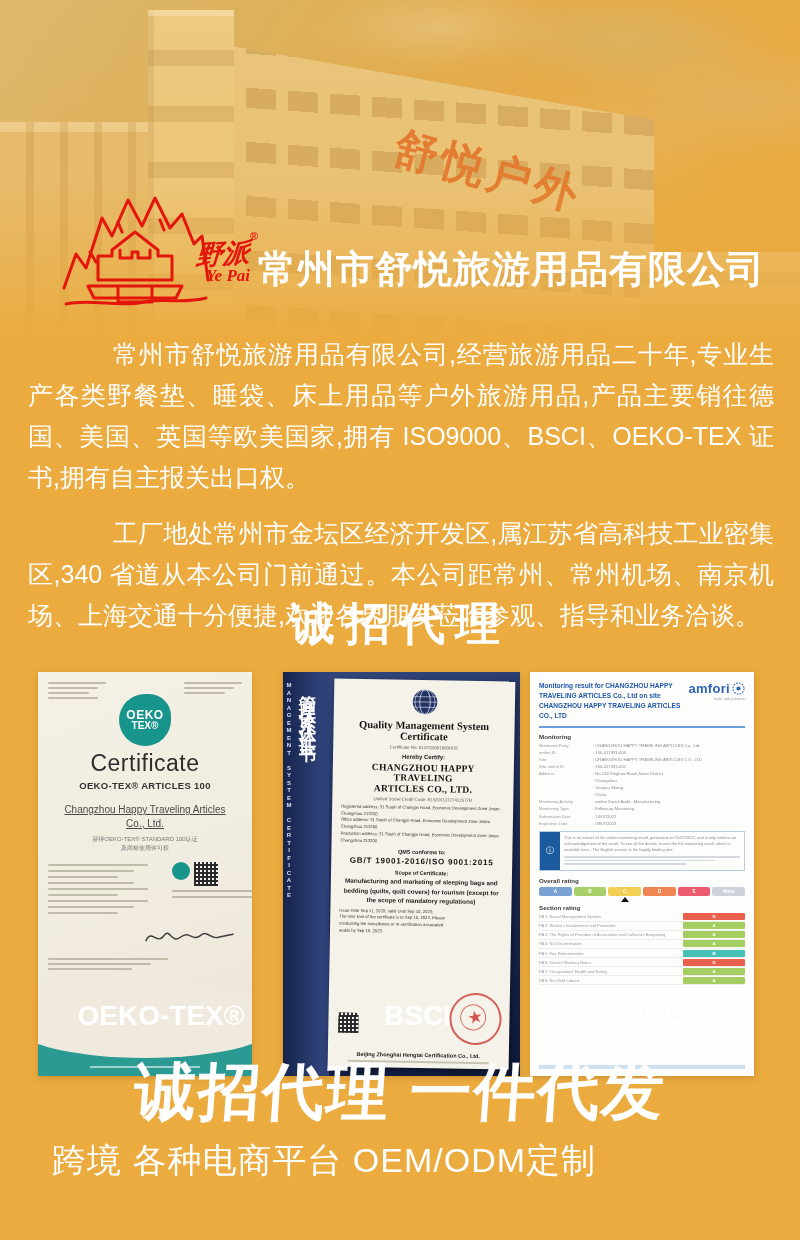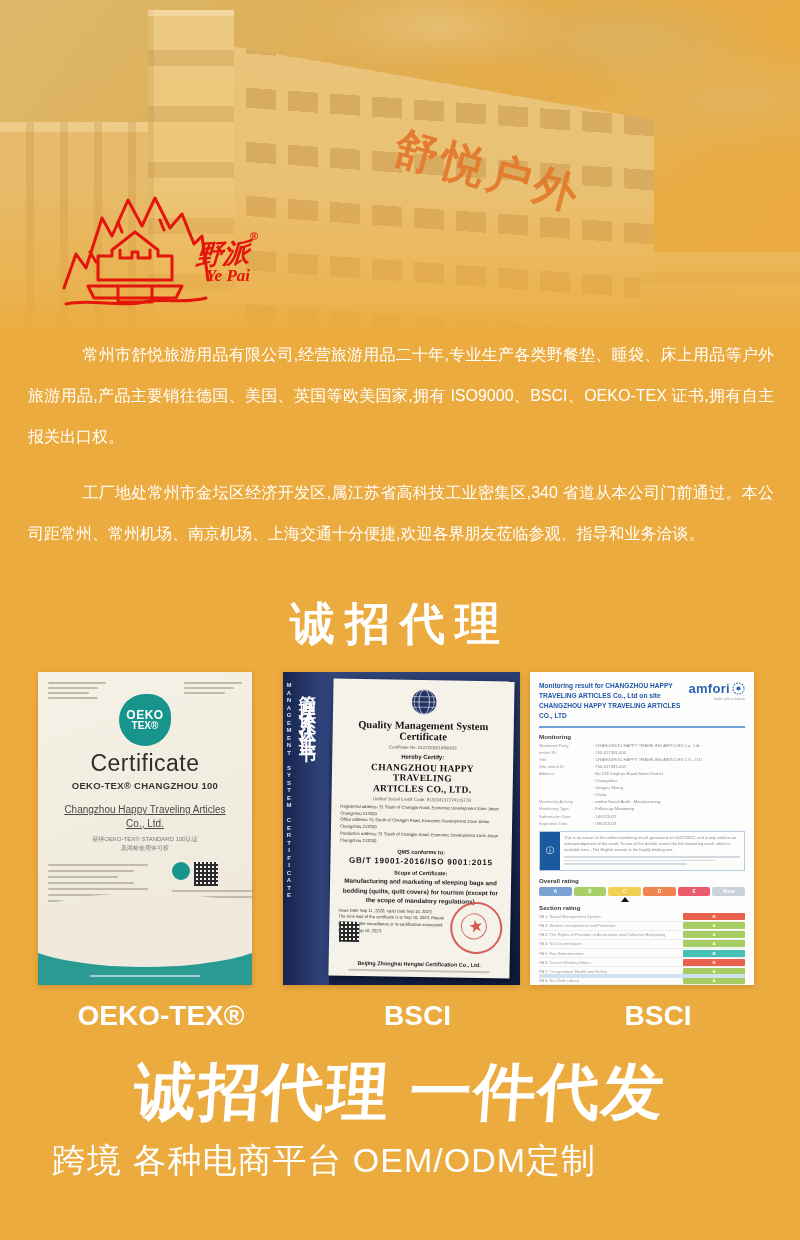--- a/index.html
+++ b/index.html
@@ -43,31 +43,31 @@
   .logo-cn{position:absolute;right:6px;top:44px;font-family:"Liberation Serif","DejaVu Serif",serif;
     font-style:italic;font-weight:bold;font-size:27px;transform:skewX(-8deg) rotate(-4deg);}
   .logo-reg{position:absolute;right:-2px;top:38px;font-size:11px;font-weight:bold;}
   .logo-en{position:absolute;right:6px;top:74px;font-family:"Liberation Serif","DejaVu Serif",serif;
     font-style:italic;font-weight:bold;font-size:17px;}
   .company-title{position:absolute;left:198px;top:52px;width:514px;font-size:38px;font-weight:bold;
     color:#ffffff;letter-spacing:1px;white-space:nowrap;}
 
   
   .intro{position:absolute;left:28px;top:334px;width:746px;color:#ffffff;}
-  .intro p{margin:0;font-size:16px;line-height:41px;text-align:justify;}
+  .intro p{margin:0;font-size:25px;line-height:41px;text-align:justify;}
   .intro p.indent{text-indent:3.4em;}
   .intro p + p{margin-top:15px;}
 
   
   .section-title{position:absolute;left:0;top:594px;width:800px;text-align:center;
     font-size:45px;font-weight:bold;color:#fff;letter-spacing:10px;}
 
   
   .certs{position:absolute;left:38px;top:672px;display:flex;height:313px;}
-  .cert{position:relative;height:313px;box-shadow:0 2px 6px rgba(120,70,10,.25);overflow:hidden;}
+  .cert{position:relative;height:404px;box-shadow:0 2px 6px rgba(120,70,10,.25);overflow:hidden;}
   .micro-lines i{display:block;height:2px;background:#c2bba9;margin-bottom:3px;border-radius:1px;}
   .micro-lines i:nth-child(2n){width:86%;} .micro-lines i:nth-child(3n){width:70%;}
 
   
   .cert-oeko{width:214px;background:linear-gradient(160deg,#f5f1e6 0%,#efeadd 70%,#e9e3d4 100%);padding:10px 10px 0;box-sizing:border-box;}
   .o-top{display:flex;justify-content:space-between;}
   .o-top .micro-lines{width:58px;}
   .o-badge{width:52px;height:52px;border-radius:50% 42% 50% 50%;background:#17948c;color:#fff;
     margin:-8px auto 4px;display:flex;flex-direction:column;align-items:center;justify-content:center;line-height:1;}
   .o-badge .t1{font-size:12px;font-weight:bold;letter-spacing:.5px;}
@@ -200,20 +200,21 @@
           <path d="M60 58 L60 66 L72 66 L72 60 L78 60 L78 66 L90 66 L90 58"></path>
           <path d="M28 94 L122 94 L116 106 L34 106 Z"></path>
           <path d="M58 96 L58 110 L92 110 L92 96"></path>
           <path d="M6 112 C30 106 60 116 84 110 C104 106 124 112 146 106"></path>
         </g>
       </svg>
       <span class="logo-cn">野派</span>
       <span class="logo-reg">®</span>
       <span class="logo-en">Ye Pai</span>
     </div>
+    <div class="company-title">常州市舒悦旅游用品有限公司</div>
   </div>
 
   <div class="intro">
     <p class="indent">常州市舒悦旅游用品有限公司,经营旅游用品二十年,专业生产各类野餐垫、睡袋、床上用品等户外旅游用品,产品主要销往德国、美国、英国等欧美国家,拥有 ISO9000、BSCI、OEKO-TEX 证书,拥有自主报关出口权。</p>
     <p class="indent">工厂地处常州市金坛区经济开发区,属江苏省高科技工业密集区,340 省道从本公司门前通过。本公司距常州、常州机场、南京机场、上海交通十分便捷,欢迎各界朋友莅临参观、指导和业务洽谈。</p>
   </div>
 
   <div class="section-title">诚招代理</div>
 
   <div class="certs">
@@ -230,21 +231,21 @@
             <i></i>
             <i></i>
             <i></i>
           </div>
       </div>
       <div class="o-badge">
         <span class="t1">OEKO</span>
         <span class="t2">TEX®</span>
       </div>
       <div class="o-cert-title">Certificate</div>
-      <div class="o-std">OEKO-TEX® CHANGZHOU 100</div>
+      <div class="o-std">OEKO-TEX® ARTICLES 100</div>
       <div class="o-company">Changzhou Happy Traveling Articles Co., Ltd.</div>
       <div class="o-cn">
         <div>获得OEKO-TEX® STANDARD 100认证</div>
         <div>及商标使用许可权</div>
       </div>
       <div class="o-mid">
         <div class="micro-lines">
           <i></i>
             <i></i>
             <i></i>

